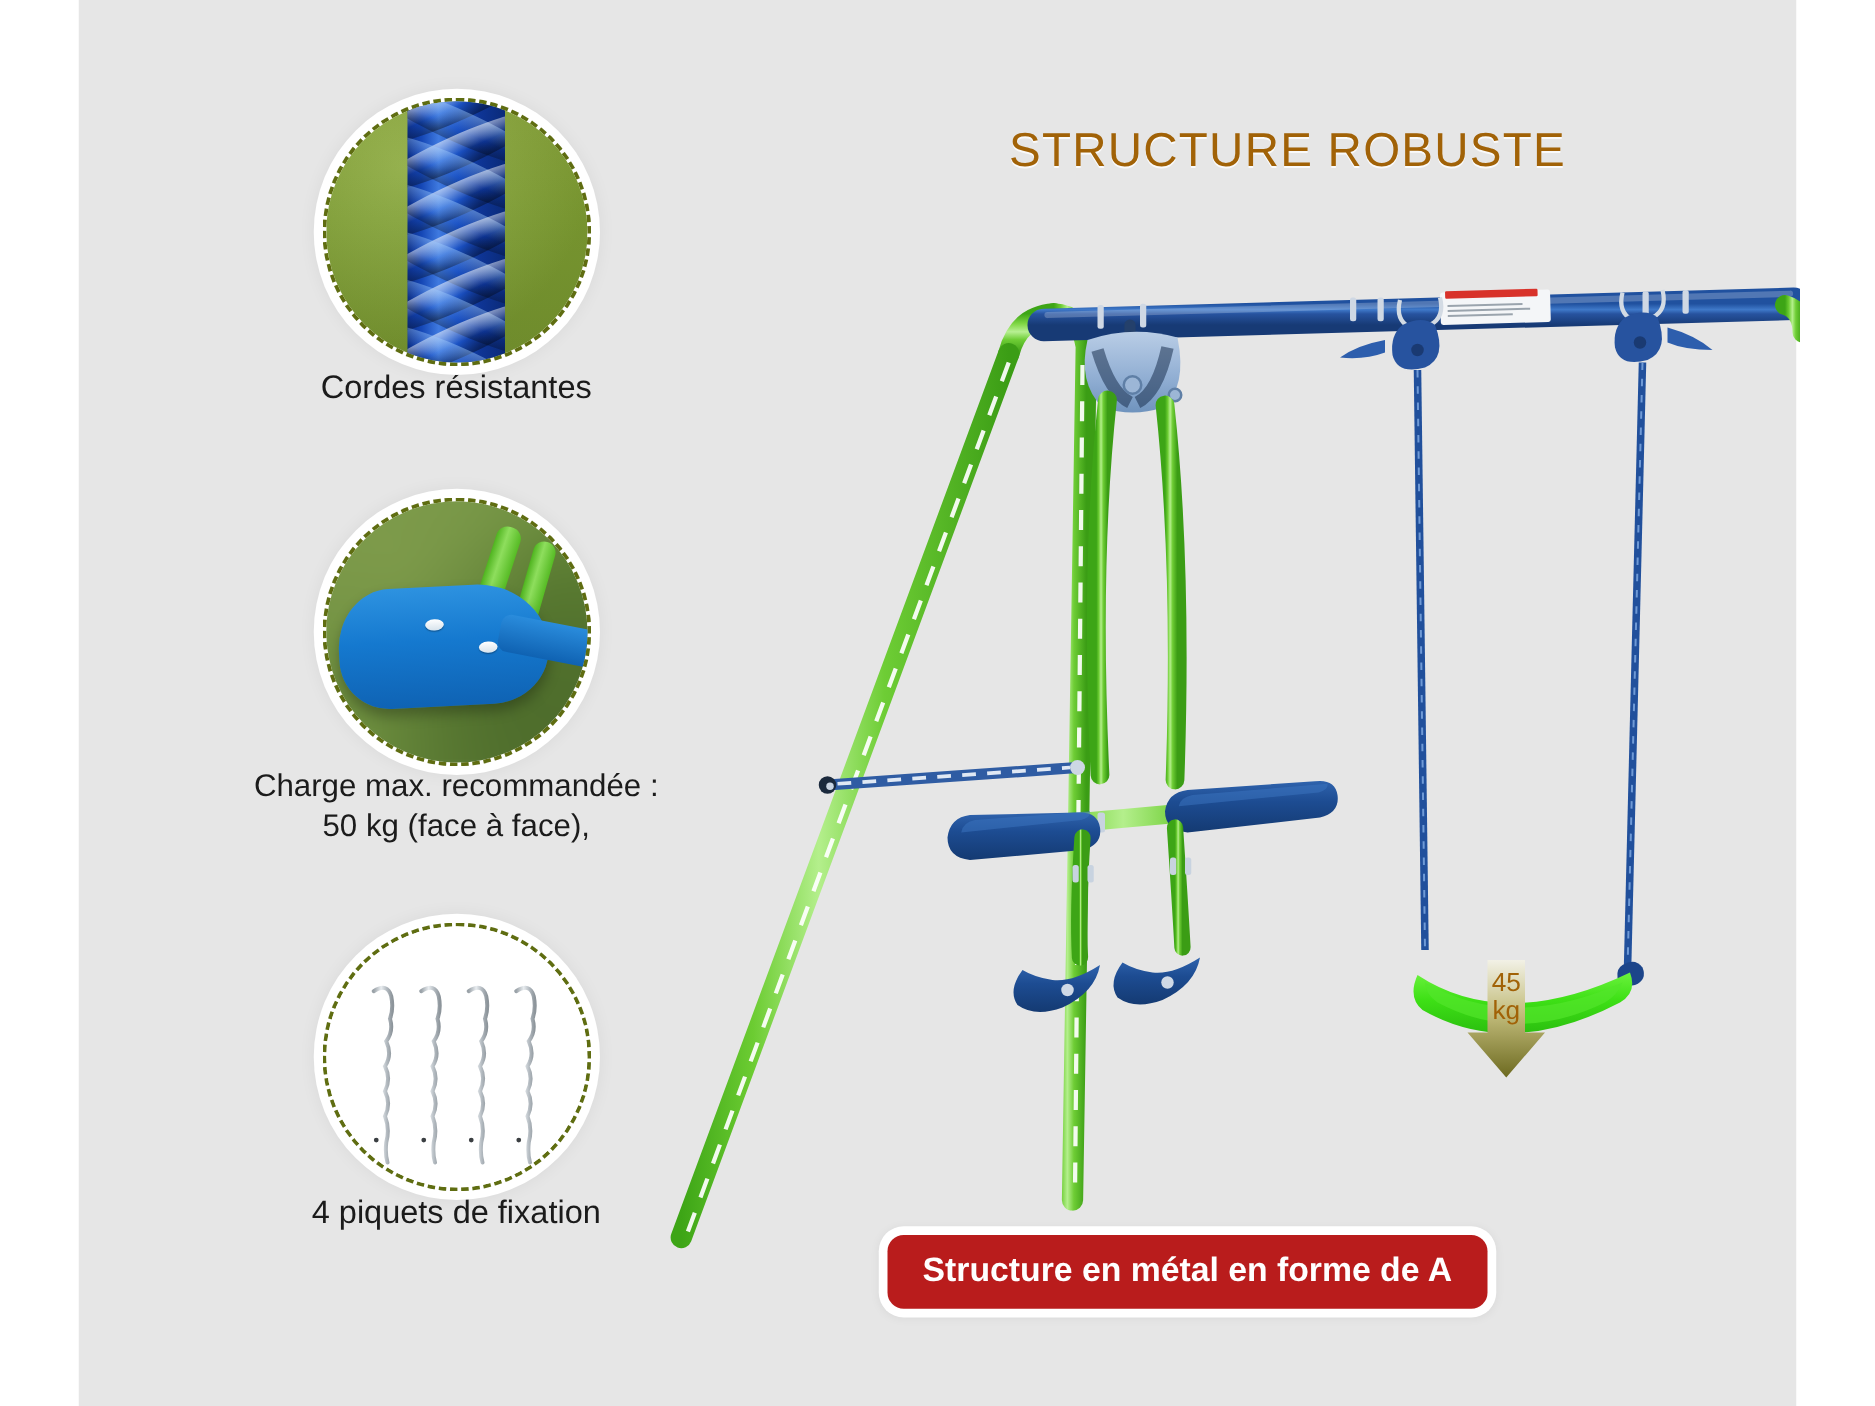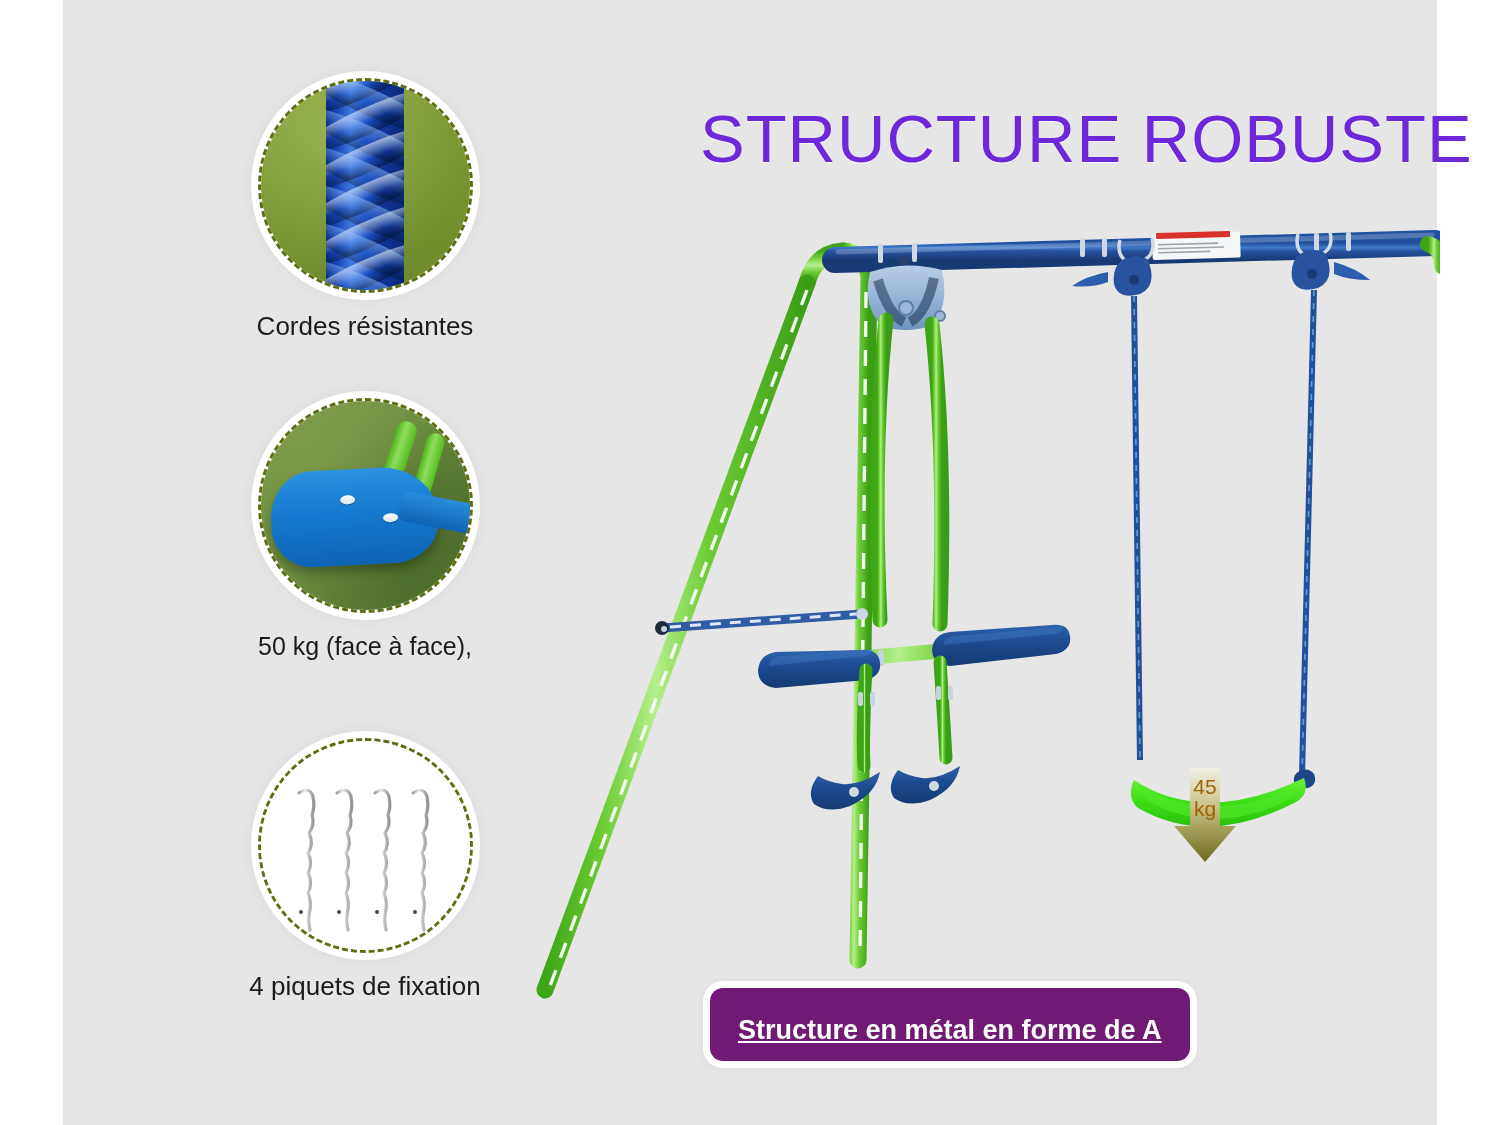--- a/index.html
+++ b/index.html
@@ -21,43 +21,43 @@
     width:1374px;height:1125px;
     background:#e6e6e6;
   }
 
   
   .headline{
     position:absolute;
     left:700px;top:100px;
     width:660px;
     text-align:center;
-    font-size:67px;
+    font-size:38px;
     letter-spacing:1px;
-    color:#6d28d9;
+    color:#a16207;
     font-weight:400;
     text-shadow:0 1px 0 rgba(255,255,255,.8);
     white-space:nowrap;
   }
 
   
   .feature{position:absolute;left:180px;width:370px;text-align:center;}
   .feature .circle{
     position:relative;
     width:215px;height:215px;
     margin:0 auto;
     border-radius:50%;
     border:3px dashed #5f6d11;
     box-sizing:border-box;
     overflow:hidden;
     background:#ffffff;
     box-shadow:0 0 0 7px #ffffff, 0 0 14px 7px rgba(0,0,0,.055);
   }
   .feature .caption{
-    margin-top:17px;
+    margin-top:0;
     font-size:26px;
     color:#1b1b1b;
     line-height:1.28;
   }
   #feat-rope{top:78px;}
   #feat-load{top:398px;}
   #feat-stakes{top:738px;}
   #feat-load .caption{font-size:25px;}
 
   
@@ -121,29 +121,28 @@
     border-radius:9px;
   }
 
   
   .stakes{position:absolute;inset:0;background:#ffffff;}
 
   
   .badge{
     position:absolute;
     left:710px;top:988px;
-    padding:27px 28px 15px 28px;
-    background:#701a75;
+    padding:13px 28px 15px 28px;
+    background:#b91c1c;
     border-radius:13px;
     color:#ffffff;
     font-size:27px;
     font-weight:bold;
     white-space:nowrap;
     box-shadow:0 0 0 7px #ffffff, 0 1px 8px 7px rgba(0,0,0,.05);
-    text-decoration:underline;
   }
 
   
   #product{
     position:absolute;left:480px;top:200px;width:960px;height:800px;
   }
   #product svg{display:block;}
 
   
   .kg-arrow{
@@ -195,20 +194,21 @@
     <div class="circle">
       <div class="grassblur"></div>
       <div class="greenpipe" style="left:120px;top:18px;width:20px;height:120px;transform:rotate(18deg);"></div>
       <div class="greenpipe" style="left:150px;top:30px;width:18px;height:130px;transform:rotate(16deg);"></div>
       <div class="seat-blue">
         <div class="bolt" style="left:70px;top:26px;"></div>
         <div class="bolt" style="left:112px;top:46px;"></div>
       </div>
     </div>
     <div class="caption">
+      <div>Charge max. recommandée :</div>
       <div>50 kg (face à face),</div>
     </div>
   </div>
 
   <div class="feature" id="feat-stakes">
     <div class="circle">
       <div class="stakes">
         <svg width="209" height="209" viewBox="0 0 209 209">
           <defs>
             <linearGradient id="met" x1="0" y1="0" x2="1" y2="0">

